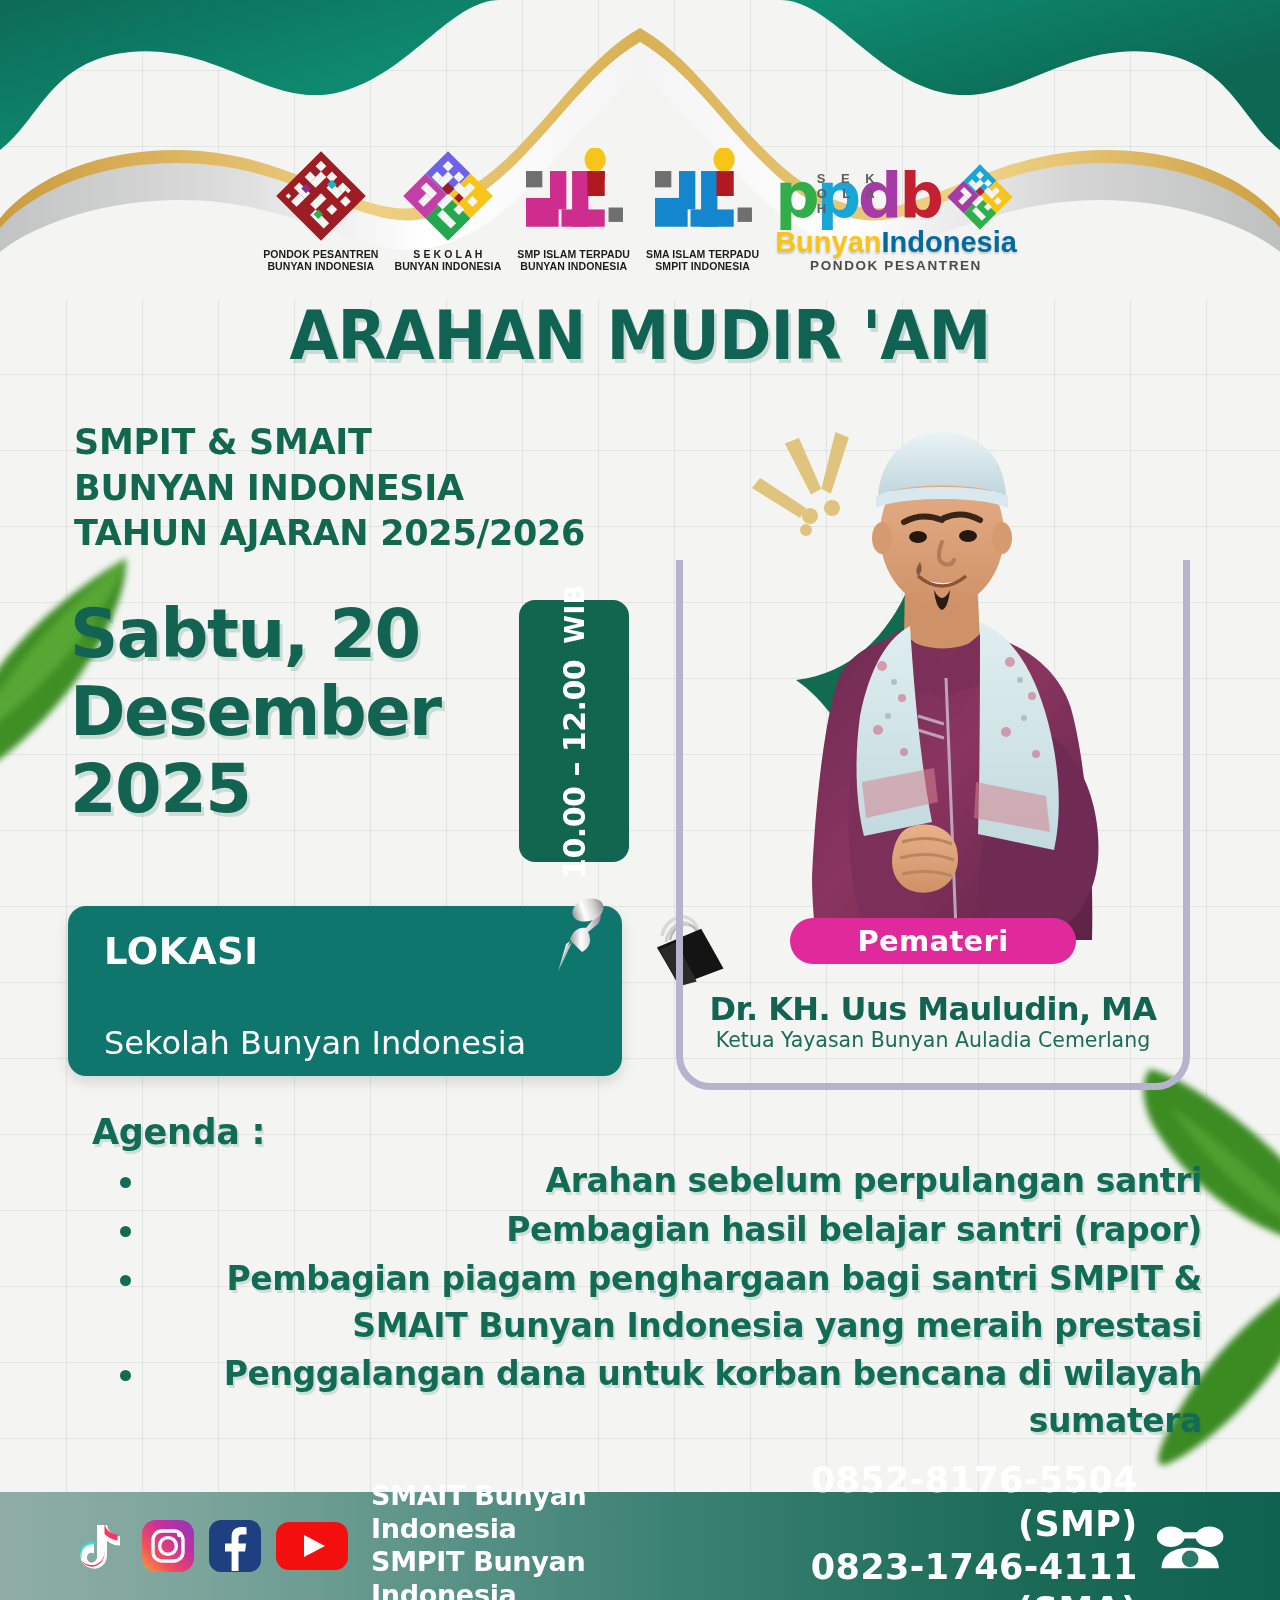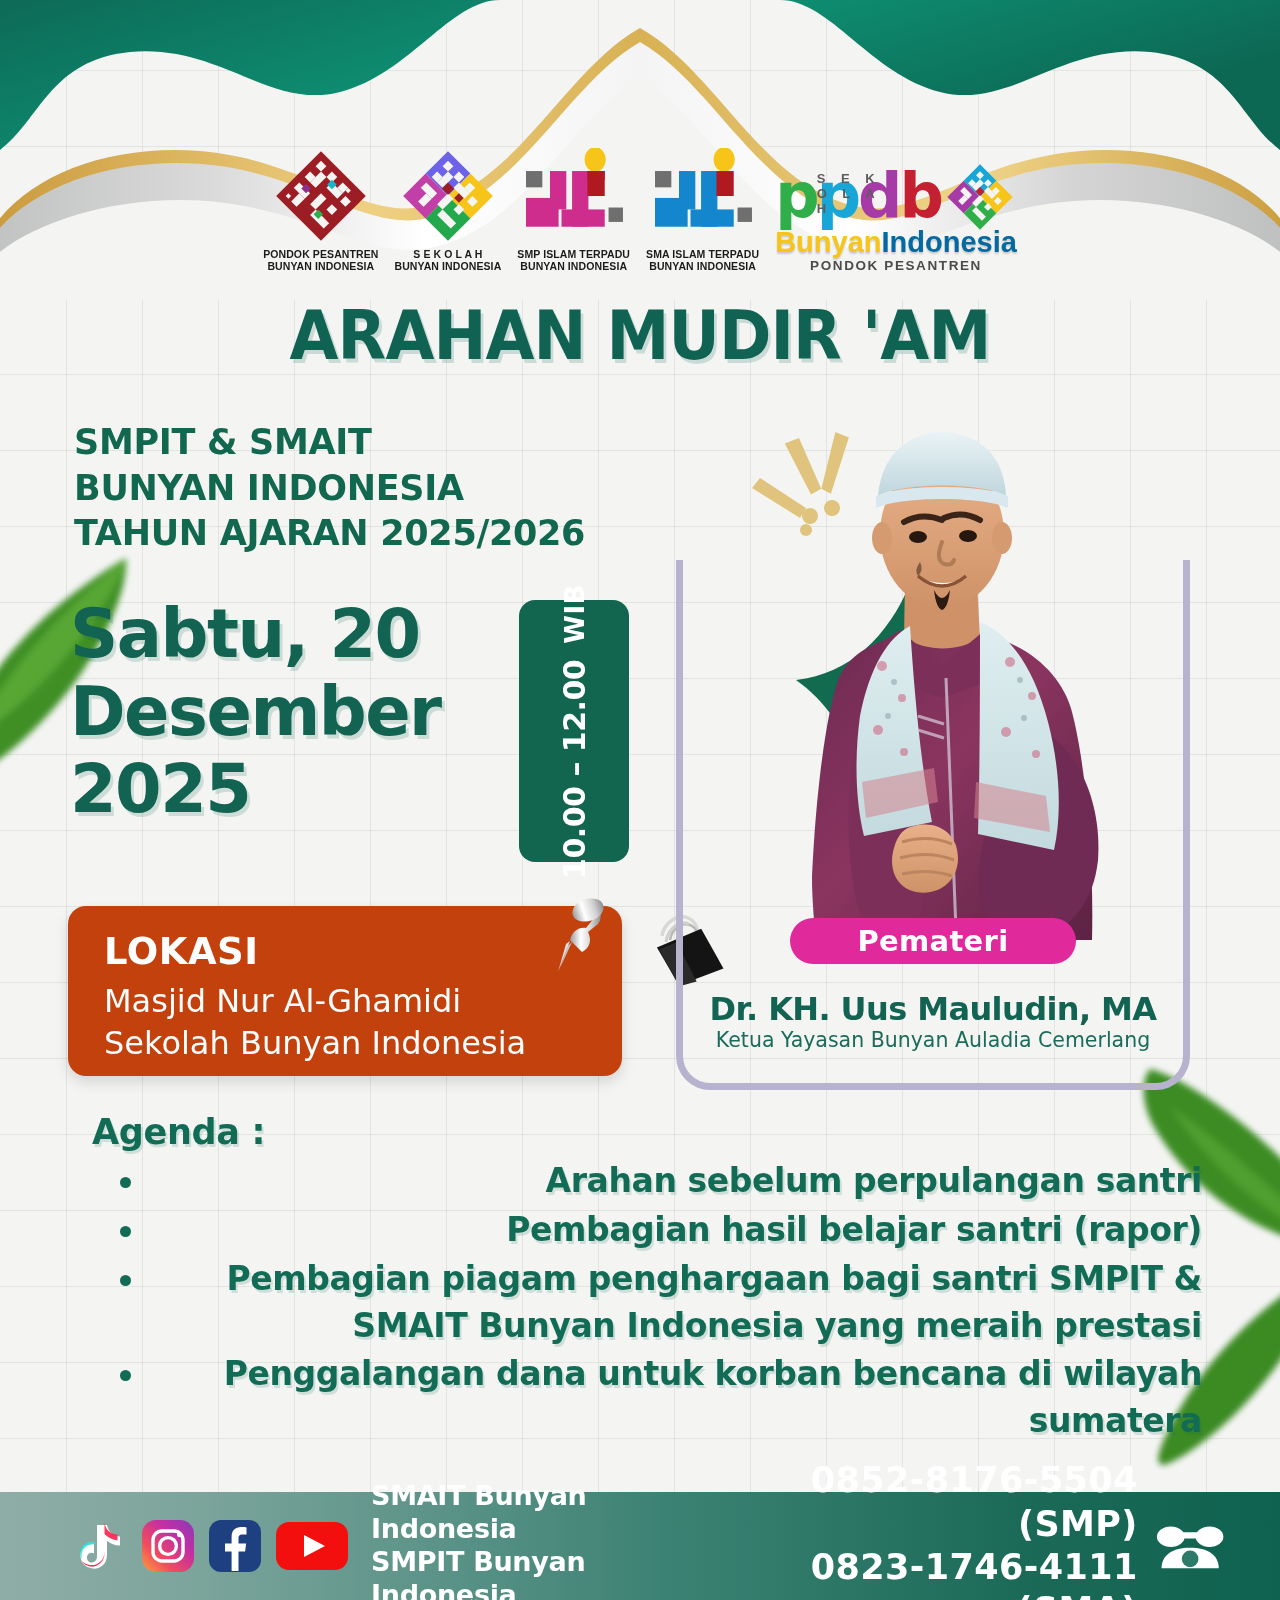--- a/index.html
+++ b/index.html
@@ -99,21 +99,21 @@
     transform:rotate(-90deg); white-space:nowrap;
     display:flex; align-items:center; gap:16px;
     color:#fff; font-family:"DejaVu Sans", sans-serif; font-weight:bold;
   }
   .time-range{ font-size:30px; letter-spacing:-.5px; }
   .time-wib{ font-size:26px; letter-spacing:.5px; }
 
   
   .lokasi-box{
     position:absolute; left:68px; top:906px; width:554px; height:170px;
-    background:#c2410c; border-radius:18px;
+    background:#0f766e; border-radius:18px;
     box-shadow:0 6px 14px rgba(0,0,0,.13);
   }
   .lokasi-title{
     position:absolute; left:36px; top:24px;
     font-family:"DejaVu Sans", sans-serif; font-weight:bold;
     font-size:37px; color:#ffffff; letter-spacing:.5px;
   }
   .lokasi-l1{
     position:absolute; left:36px; top:76px;
     font-family:"DejaVu Sans", sans-serif; font-size:32px; color:#fdfdfd; font-weight:400;
@@ -342,21 +342,21 @@
       <ellipse cx="78" cy="12" rx="11" ry="13" fill="#f7c51a"></ellipse>
       <rect x="6" y="24" width="17" height="17" fill="#6f6f6f"></rect>
       <rect x="6" y="52" width="34" height="30" fill="#1386ce"></rect>
       <rect x="31" y="24" width="17" height="40" fill="#1386ce"></rect>
       <rect x="54" y="24" width="17" height="58" fill="#1386ce"></rect>
       <rect x="43" y="64" width="45" height="18" fill="#1386ce"></rect>
       <rect x="70" y="24" width="18" height="26" fill="#b01920"></rect>
       <rect x="92" y="62" width="15" height="15" fill="#6f6f6f"></rect>
     </svg>
     <div class="logo-cap">SMA ISLAM TERPADU
-BUNYAN INDONESIA</div>
+SMPIT INDONESIA</div>
   </div>
 
   <div class="ppdb-wrap">
     <div class="ppdb-row">
       <div class="ppdb-word">
         <div class="ppdb-text">
           <span style="color:#2fae4a">p</span><span style="color:#17a6d6">p</span><span style="color:#a63ba8">d</span><span style="color:#c42032">b</span>
         </div>
         <div class="ppdb-sekolah">S E K O L A H</div>
       </div>
@@ -407,21 +407,20 @@
 
 <div class="time-badge">
   <div class="time-inner">
     <span class="time-range">10.00 – 12.00</span>
     <span class="time-wib">WIB</span>
   </div>
 </div>
 
 <div class="lokasi-box">
   <div class="lokasi-title">LOKASI</div>
-  <div class="lokasi-l1">Masjid Nur Al-Ghamidi</div>
   <div class="lokasi-l2">Sekolah Bunyan Indonesia</div>
 </div>
 <div class="pushpin">
   <svg width="70" height="86" viewBox="0 0 70 86">
     <defs>
       <linearGradient id="pinG" x1="0" y1="0" x2="1" y2="0">
         <stop offset="0" stop-color="#9a9a9a"></stop>
           <stop offset="0.35" stop-color="#ffffff"></stop>
         <stop offset="0.7" stop-color="#d2d2d2"></stop>
           <stop offset="1" stop-color="#8e8e8e"></stop>

